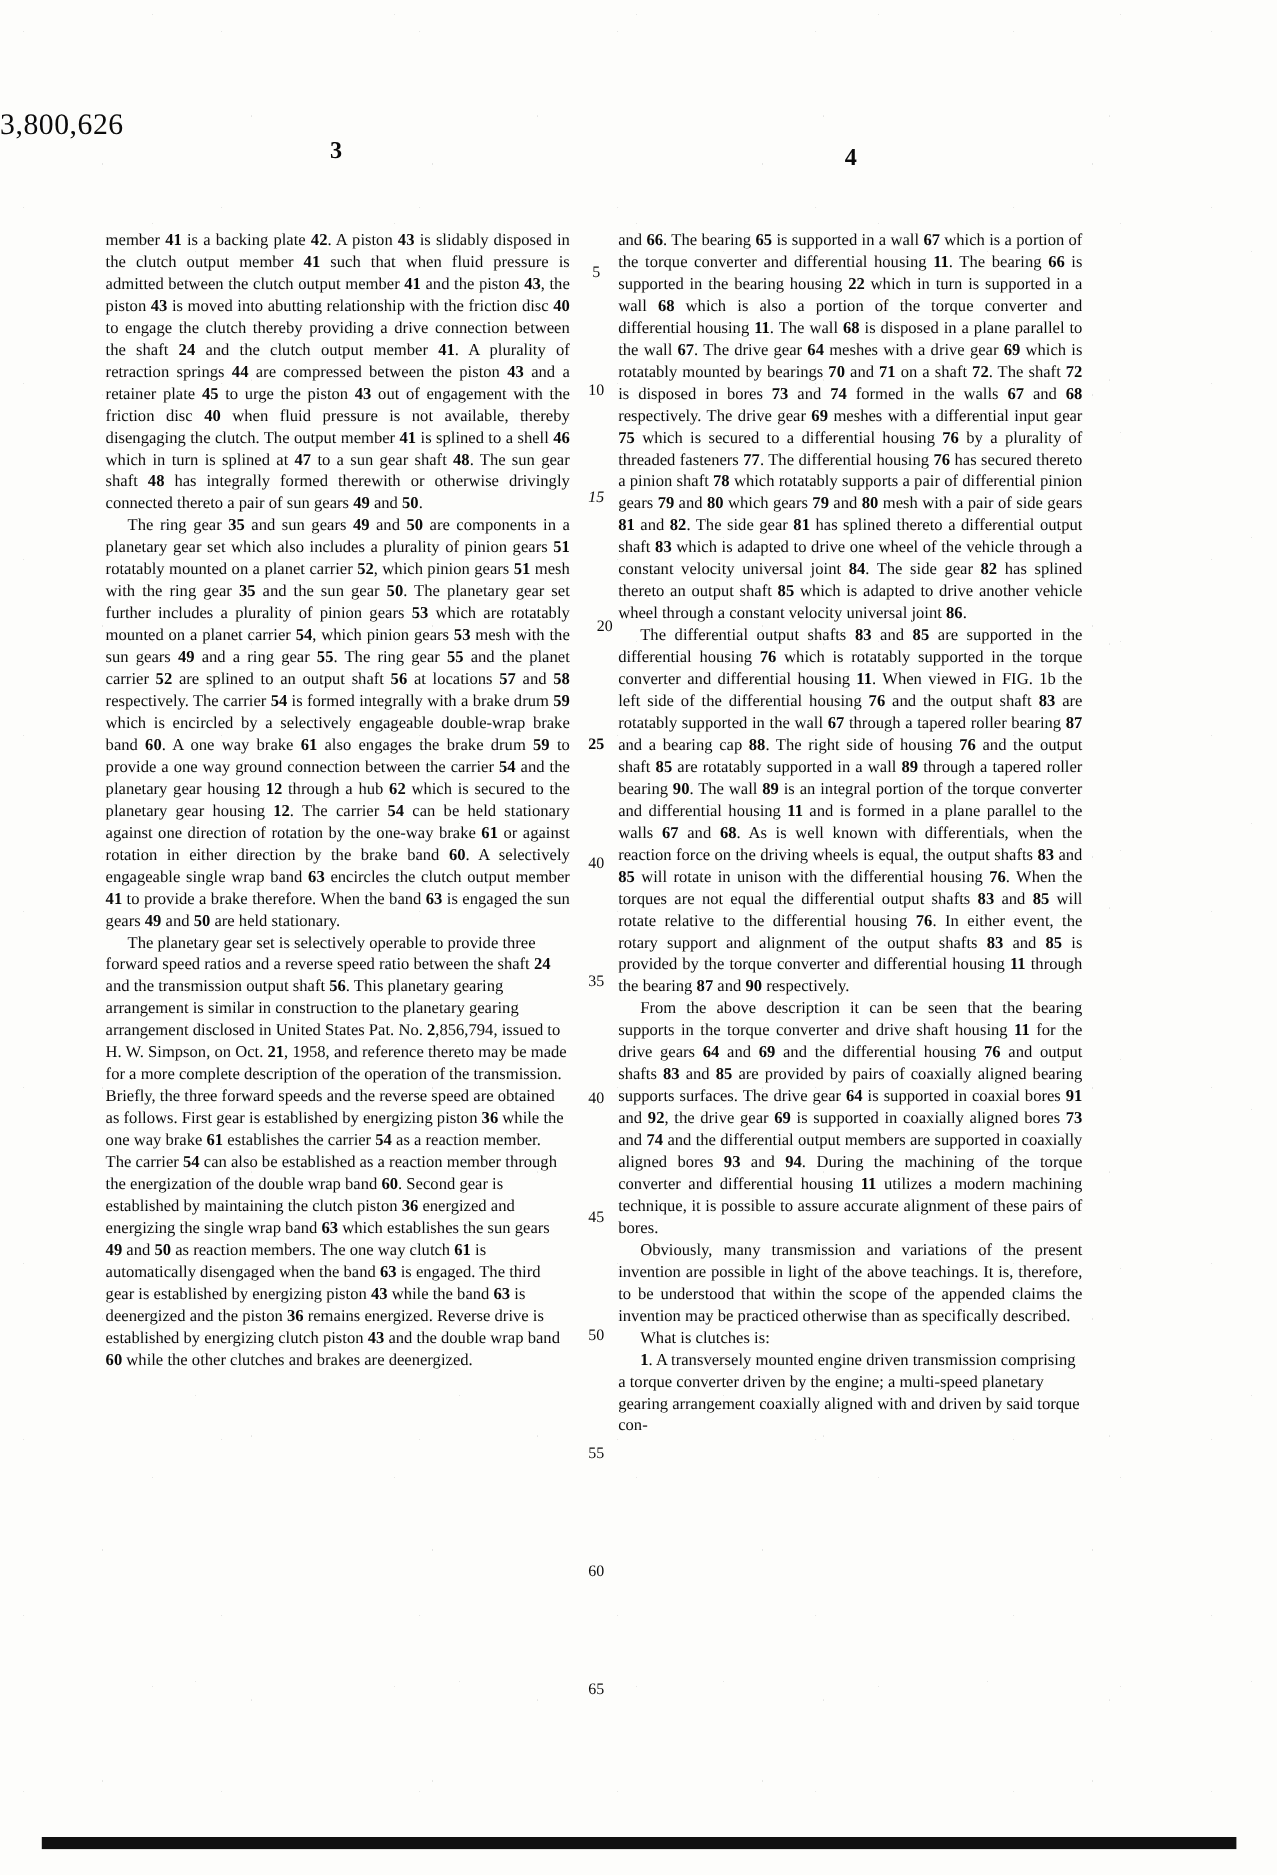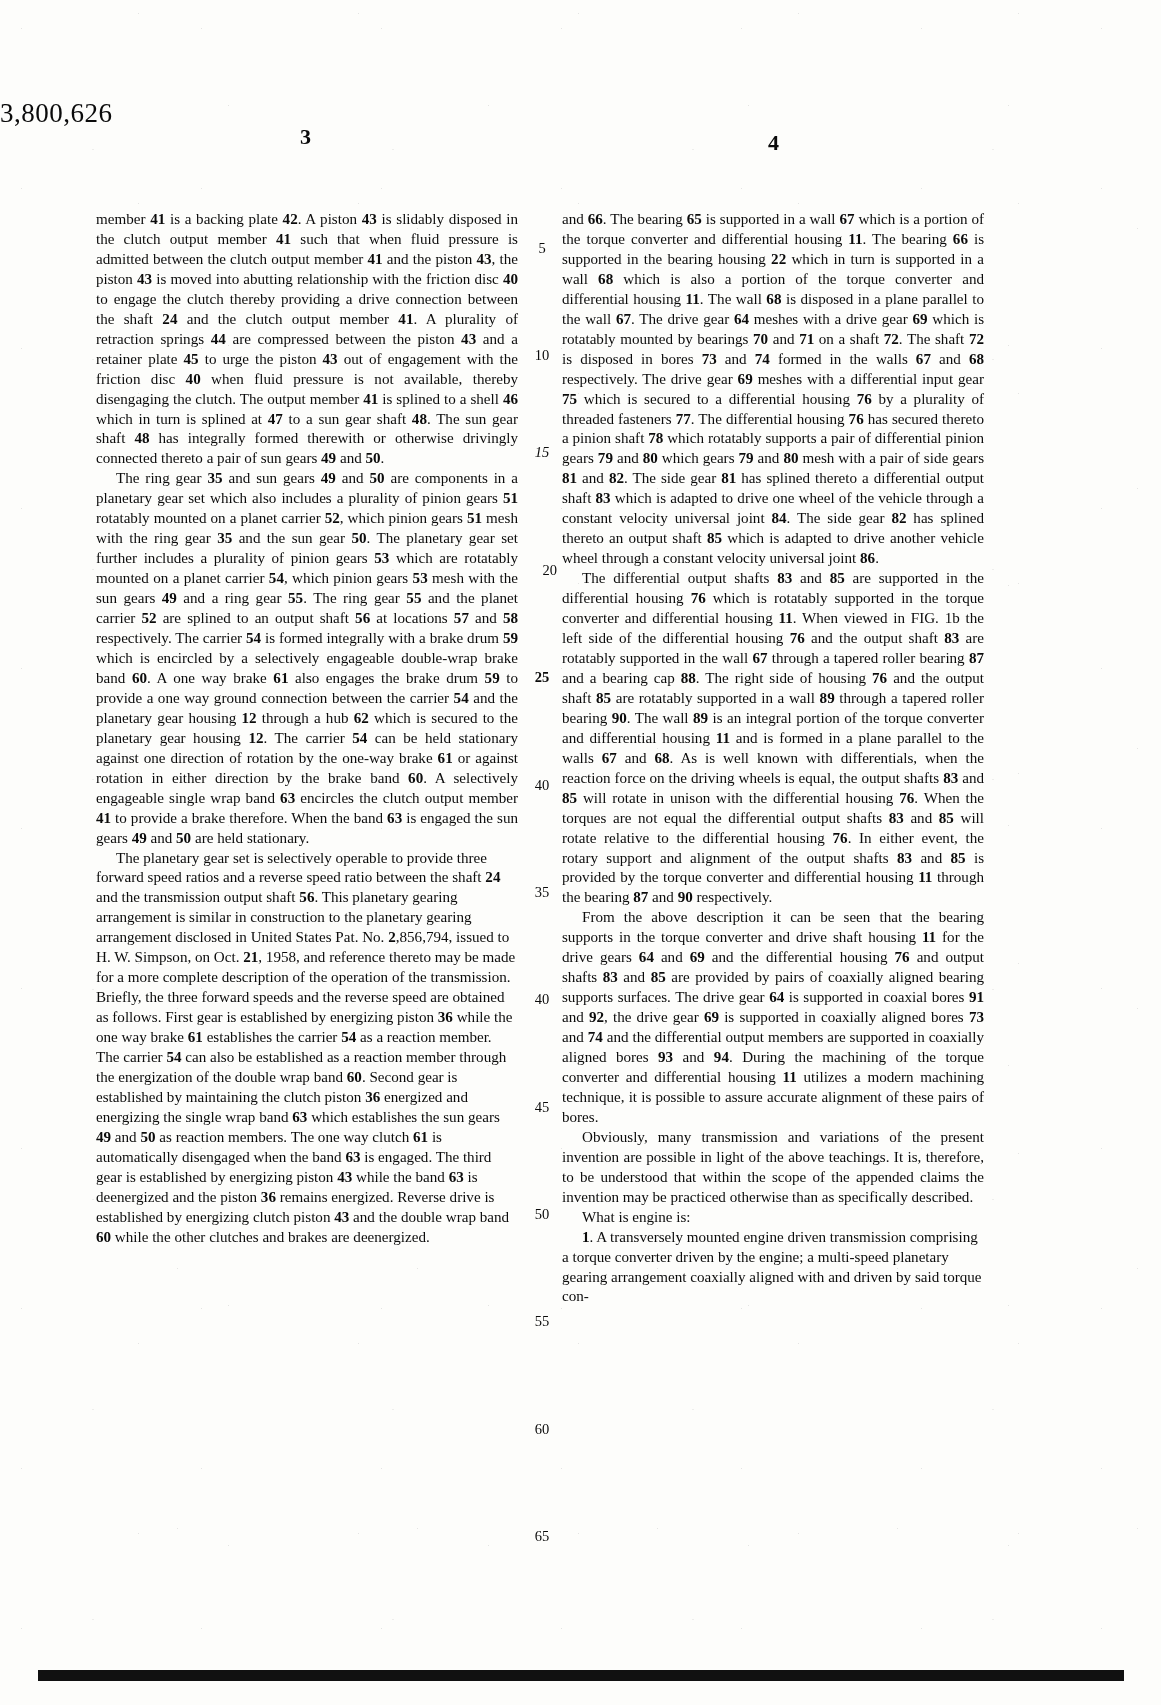--- a/index.html
+++ b/index.html
@@ -157,20 +157,20 @@
     <div class="col left">
         <p>member <span class="ref">41</span> is a backing plate <span class="ref">42</span>. A piston <span class="ref">43</span> is slidably disposed in the clutch output member <span class="ref">41</span> such that when fluid pressure is admitted between the clutch output member <span class="ref">41</span> and the piston <span class="ref">43</span>, the piston <span class="ref">43</span> is moved into abutting relationship with the friction disc <span class="ref">40</span> to engage the clutch thereby providing a drive connection between the shaft <span class="ref">24</span> and the clutch output member <span class="ref">41</span>. A plurality of retraction springs <span class="ref">44</span> are compressed between the piston <span class="ref">43</span> and a retainer plate <span class="ref">45</span> to urge the piston <span class="ref">43</span> out of engagement with the friction disc <span class="ref">40</span> when fluid pressure is not available, thereby disengaging the clutch. The output member <span class="ref">41</span> is splined to a shell <span class="ref">46</span> which in turn is splined at <span class="ref">47</span> to a sun gear shaft <span class="ref">48</span>. The sun gear shaft <span class="ref">48</span> has integrally formed therewith or otherwise drivingly connected thereto a pair of sun gears <span class="ref">49</span> and <span class="ref">50</span>.</p>
         <p class="indent">The ring gear <span class="ref">35</span> and sun gears <span class="ref">49</span> and <span class="ref">50</span> are components in a planetary gear set which also includes a plurality of pinion gears <span class="ref">51</span> rotatably mounted on a planet carrier <span class="ref">52</span>, which pinion gears <span class="ref">51</span> mesh with the ring gear <span class="ref">35</span> and the sun gear <span class="ref">50</span>. The planetary gear set further includes a plurality of pinion gears <span class="ref">53</span> which are rotatably mounted on a planet carrier <span class="ref">54</span>, which pinion gears <span class="ref">53</span> mesh with the sun gears <span class="ref">49</span> and a ring gear <span class="ref">55</span>. The ring gear <span class="ref">55</span> and the planet carrier <span class="ref">52</span> are splined to an output shaft <span class="ref">56</span> at locations <span class="ref">57</span> and <span class="ref">58</span> respectively. The carrier <span class="ref">54</span> is formed integrally with a brake drum <span class="ref">59</span> which is encircled by a selectively engageable double-wrap brake band <span class="ref">60</span>. A one way brake <span class="ref">61</span> also engages the brake drum <span class="ref">59</span> to provide a one way ground connection between the carrier <span class="ref">54</span> and the planetary gear housing <span class="ref">12</span> through a hub <span class="ref">62</span> which is secured to the planetary gear housing <span class="ref">12</span>. The carrier <span class="ref">54</span> can be held stationary against one direction of rotation by the one-way brake <span class="ref">61</span> or against rotation in either direction by the brake band <span class="ref">60</span>. A selectively engageable single wrap band <span class="ref">63</span> encircles the clutch output member <span class="ref">41</span> to provide a brake therefore. When the band <span class="ref">63</span> is engaged the sun gears <span class="ref">49</span> and <span class="ref">50</span> are held stationary.</p>
         <p class="indent">The planetary gear set is selectively operable to provide three forward speed ratios and a reverse speed ratio between the shaft <span class="ref">24</span> and the transmission output shaft <span class="ref">56</span>. This planetary gearing arrangement is similar in construction to the planetary gearing arrangement disclosed in United States Pat. No. <span class="ref">2</span>,856,794, issued to H. W. Simpson, on Oct. <span class="ref">21</span>, 1958, and reference thereto may be made for a more complete description of the operation of the transmission. Briefly, the three forward speeds and the reverse speed are obtained as follows. First gear is established by energizing piston <span class="ref">36</span> while the one way brake <span class="ref">61</span> establishes the carrier <span class="ref">54</span> as a reaction member. The carrier <span class="ref">54</span> can also be established as a reaction member through the energization of the double wrap band <span class="ref">60</span>. Second gear is established by maintaining the clutch piston <span class="ref">36</span> energized and energizing the single wrap band <span class="ref">63</span> which establishes the sun gears <span class="ref">49</span> and <span class="ref">50</span> as reaction members. The one way clutch <span class="ref">61</span> is automatically disengaged when the band <span class="ref">63</span> is engaged. The third gear is established by energizing piston <span class="ref">43</span> while the band <span class="ref">63</span> is deenergized and the piston <span class="ref">36</span> remains energized. Reverse drive is established by energizing clutch piston <span class="ref">43</span> and the double wrap band <span class="ref">60</span> while the other clutches and brakes are deenergized.</p>
       </div>
     <div class="col right">
         <p>and <span class="ref">66</span>. The  bearing <span class="ref">65</span> is supported in a wall <span class="ref">67</span> which is a portion of the torque converter and differential housing <span class="ref">11</span>. The bearing <span class="ref">66</span> is supported in the bearing housing <span class="ref">22</span> which in turn is supported in a wall <span class="ref">68</span> which is also a portion of the torque converter and differential housing <span class="ref">11</span>. The wall <span class="ref">68</span> is disposed in a plane parallel to the wall <span class="ref">67</span>. The drive gear <span class="ref">64</span> meshes with a drive gear <span class="ref">69</span> which is rotatably mounted by bearings <span class="ref">70</span> and <span class="ref">71</span> on a shaft <span class="ref">72</span>. The shaft <span class="ref">72</span> is disposed in bores <span class="ref">73</span> and <span class="ref">74</span> formed in the walls <span class="ref">67</span> and <span class="ref">68</span> respectively. The drive gear <span class="ref">69</span> meshes with a differential input gear <span class="ref">75</span> which is secured to a differential housing <span class="ref">76</span> by a plurality of threaded fasteners <span class="ref">77</span>. The differential housing <span class="ref">76</span> has secured thereto a pinion shaft <span class="ref">78</span> which rotatably supports a pair of differential pinion gears <span class="ref">79</span> and <span class="ref">80</span> which gears <span class="ref">79</span> and <span class="ref">80</span> mesh with a pair of side gears <span class="ref">81</span> and <span class="ref">82</span>. The side gear <span class="ref">81</span> has splined thereto a differential output shaft <span class="ref">83</span> which is adapted to drive one wheel of the vehicle through a constant velocity universal joint <span class="ref">84</span>. The side gear <span class="ref">82</span> has splined thereto an output shaft <span class="ref">85</span> which is adapted to drive another vehicle wheel through a constant velocity universal joint <span class="ref">86</span>.</p>
         <p class="indent">The differential output shafts <span class="ref">83</span> and <span class="ref">85</span> are supported in the differential housing <span class="ref">76</span> which is rotatably supported in the torque converter and differential housing <span class="ref">11</span>. When viewed in FIG. 1b the left side of the differential housing <span class="ref">76</span> and the output shaft <span class="ref">83</span> are rotatably supported in the wall <span class="ref">67</span> through a tapered roller bearing <span class="ref">87</span> and a bearing cap <span class="ref">88</span>. The right side of housing <span class="ref">76</span> and the output shaft <span class="ref">85</span> are rotatably supported in a wall <span class="ref">89</span> through a tapered roller bearing <span class="ref">90</span>. The wall <span class="ref">89</span> is an integral portion of the torque converter and differential housing <span class="ref">11</span> and is formed in a plane parallel to the walls <span class="ref">67</span> and <span class="ref">68</span>. As is well known with differentials, when the reaction force  on the driving wheels is equal, the output shafts <span class="ref">83</span> and <span class="ref">85</span> will rotate in unison with the differential housing <span class="ref">76</span>. When the torques are not equal the differential output shafts <span class="ref">83</span> and <span class="ref">85</span> will rotate relative to the differential housing <span class="ref">76</span>. In either event, the rotary support and alignment of the output shafts <span class="ref">83</span> and <span class="ref">85</span> is provided by the torque converter and differential housing <span class="ref">11</span> through the bearing <span class="ref">87</span> and <span class="ref">90</span> respectively.</p>
         <p class="indent">From the above description it can be seen that the bearing supports in the torque converter and drive shaft housing <span class="ref">11</span> for the drive gears <span class="ref">64</span> and <span class="ref">69</span> and the differential housing <span class="ref">76</span> and output shafts <span class="ref">83</span> and <span class="ref">85</span> are provided by pairs of coaxially aligned bearing supports surfaces. The drive gear <span class="ref">64</span> is supported in coaxial bores <span class="ref">91</span> and <span class="ref">92</span>, the drive gear <span class="ref">69</span> is supported in coaxially aligned bores <span class="ref">73</span> and <span class="ref">74</span> and the differential output members are supported in coaxially aligned bores <span class="ref">93</span> and <span class="ref">94</span>. During the machining of the torque converter and differential housing <span class="ref">11</span> utilizes a modern machining technique, it is possible to assure accurate alignment of these pairs of bores.</p>
         <p class="indent">Obviously, many transmission and variations of the present invention are possible in light of the above teachings. It is, therefore, to be understood that within the scope of the appended claims the invention may be practiced otherwise than as specifically described.</p>
-        <p class="indent">What is engine is:</p>
+        <p class="indent">What is clutches is:</p>
         <p class="indent"><span class="ref">1</span>. A transversely mounted engine driven transmission comprising a torque converter driven by the engine; a multi-speed planetary gearing arrangement coaxially aligned with and driven by said torque con-</p>
       </div>
   </div>
 
   <div class="scan-bar"></div>
 
 </div>
 
 </body></html>

